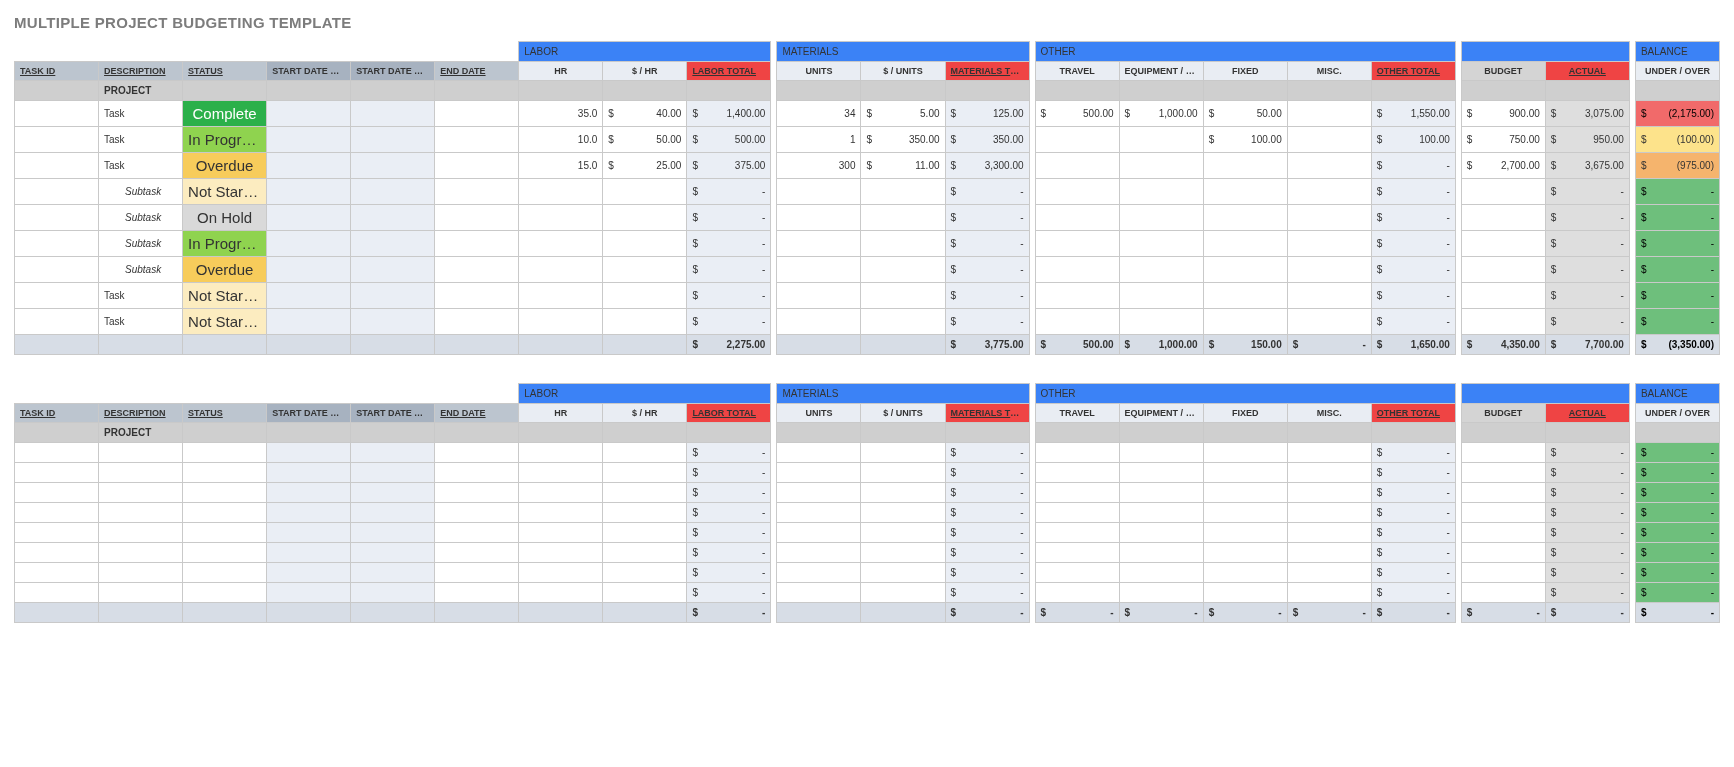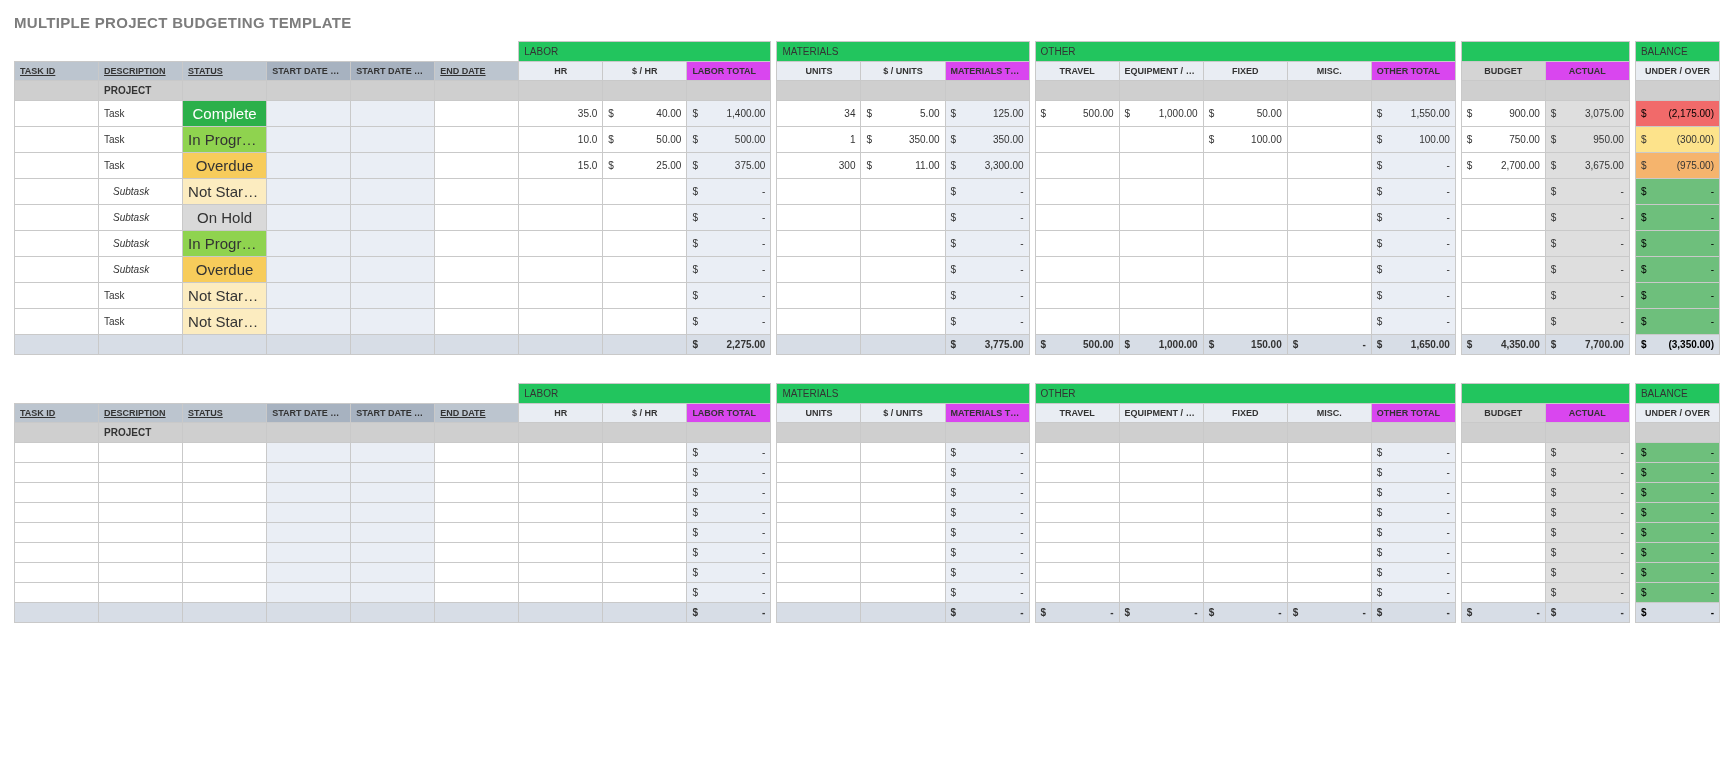--- a/index.html
+++ b/index.html
@@ -29,33 +29,33 @@
     white-space: nowrap;
     text-overflow: ellipsis;
     box-sizing: border-box;
     vertical-align: middle;
   }
   th {
     font-weight: 700;
     text-align: left;
     font-size: 9px;
   }
-  .category-row td { background: #22c55e; }
+  .category-row td { background: #3b82f6; }
   .noborder { border: none; background: #fff !important; }
   .gap-col { width: 6px; border: none !important; background: #fff !important; padding: 0 !important; }
   .hdr-blue { background: #bcc5cf; text-decoration: underline; }
   .hdr-blue2 { background: #a7b2c0; }
-  .hdr-blue3 { background: #d946ef; }
+  .hdr-blue3 { background: #ef4444; text-decoration: underline; }
   .hdr-lightblue { background: #e9edf3; margin-left: 19px; }
   .hdr-grey { background: #9c9c9c; }
   .hdr-grey2 { background: #d4d4d4; }
   .hdr-calc-blue { background: #eaeef5; }
   .hdr-calc-grey { background: #dedede; }
   .sec-row td { background: #cfcfcf; font-weight: 700; }
-  .sub { padding-left: 14px; font-style: italic; }
+  .sub { padding-left: 26px; font-style: italic; }
   .right { text-align: right; }
   .pair { display: flex; justify-content: space-between; }
   .pair span:first-child { margin-right: 4px; }
   .status { text-align: center; font-size: 15px; }
   .s-complete    { background: #2bb04a; color: #fff; }
   .s-inprogress  { background: #8fd34f; }
   .s-overdue     { background: #f7cc5b; }
   .s-notstarted  { background: #fcecc0; }
   .s-onhold      { background: #d9d9d9; }
   .bal-red    { background: #f16a6a; color: #000; }
@@ -291,21 +291,21 @@
       <td class="hdr-calc-grey">
               <div class="pair">
                 <span>$</span>
                 <span>950.00</span>
               </div>
             </td>
       <td class="gap-col"></td>
       <td class="bal-yellow">
               <div class="pair">
                 <span>$</span>
-                <span>(300.00)</span>
+                <span>(100.00)</span>
               </div>
             </td>
     </tr>
           <tr>
       <td></td>
       <td class="">Task</td>
       <td class="status s-overdue">Overdue</td>
       <td class="hdr-calc-blue"></td>
       <td class="hdr-calc-blue"></td>
       <td></td>

